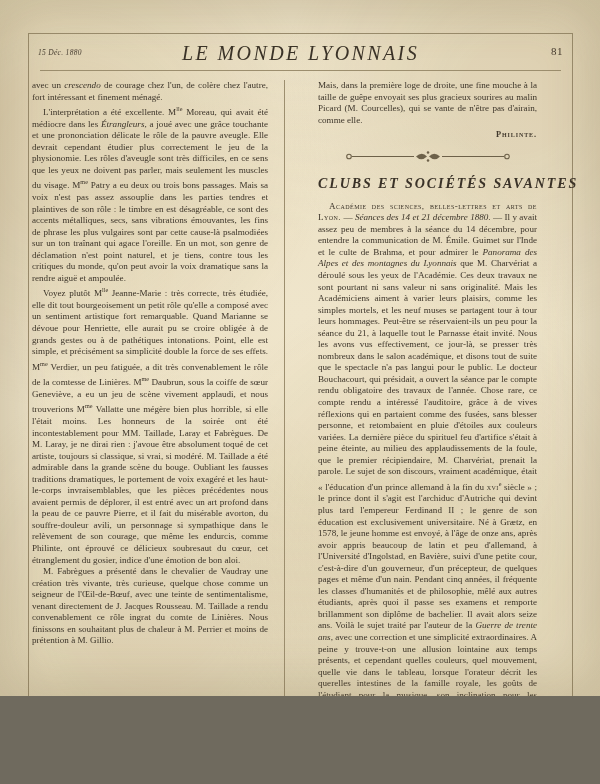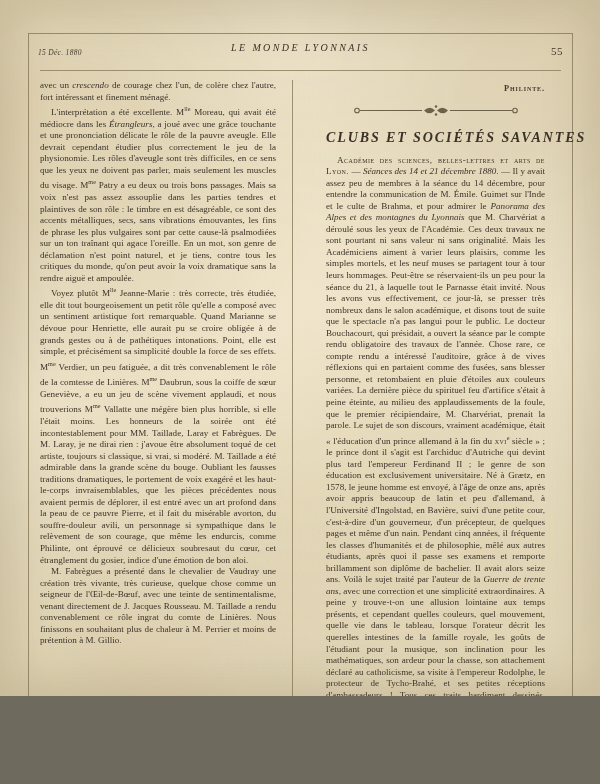--- a/index.html
+++ b/index.html
@@ -68,21 +68,21 @@
     letter-spacing: .3px;
     color: #4a4134;
   }
   .journal-title {
     position: absolute;
     left: 0;
     right: 0;
     top: 0;
     text-align: center;
     font-style: italic;
-    font-size: 10px;
+    font-size: 20px;
     letter-spacing: 2.4px;
     color: #3b3328;
     white-space: nowrap;
   }
   .folio-number {
     position: absolute;
     right: 0;
     top: 3px;
     font-size: 11px;
     letter-spacing: .5px;
@@ -93,21 +93,21 @@
     left: 40px;
     top: 70px;
     width: 521px;
     height: 1px;
     background: #9c8e6e;
   }
 
   
   .columns {
     position: absolute;
-    left: 40px;
+    left: 32px;
     top: 80px;
     width: 521px;
     height: 660px;
     display: flex;
     gap: 4px;
   }
   .col {
     width: 244px;
     box-sizing: border-box;
   }
@@ -174,38 +174,41 @@
 </head>
 <body>
 
 <div id="page">
 
   <div class="frame"></div>
 
   <div class="masthead">
     <div class="folio-date">15 Déc. 1880</div>
     <div class="journal-title">LE MONDE LYONNAIS</div>
-    <div class="folio-number">55</div>
+    <div class="folio-number">81</div>
   </div>
   <div class="head-rule"></div>
 
   <div class="columns">
 
     <div class="col col-left">
       <div>
           <p class="noindent"><span>avec un </span><i>crescendo</i><span> de courage chez l'un, de colère chez l'autre, fort intéressant et finement ménagé.</span></p>
           <p><span>L'interprétation a été excellente. M</span><sup style="font-size: 0.68em;">lle</sup><span> Moreau, qui avait été médiocre dans les </span><i>Étrangleurs</i><span>, a joué avec une grâce touchante et une prononciation délicate le rôle de la pauvre aveugle. Elle devrait cependant étudier plus correctement le jeu de la physionomie. Les rôles d'aveugle sont très difficiles, en ce sens que les yeux ne doivent pas parler, mais seulement les muscles du visage. M</span><sup style="font-size: 0.68em;">me</sup><span> Patry a eu deux ou trois bons passages. Mais sa voix n'est pas assez assouplie dans les parties tendres et plaintives de son rôle : le timbre en est désagréable, ce sont des accents métalliques, secs, sans vibrations émouvantes, les fins de phrase les plus vulgaires sont par cette cause-là psalmodiées sur un ton traînant qui agace l'oreille. En un mot, son genre de déclamation n'est point naturel, et je tiens, contre tous les critiques du monde, qu'on peut avoir la voix dramatique sans la rendre aiguë et ampoulée.</span></p>
           <p><span>Voyez plutôt M</span><sup style="font-size: 0.68em;">lle</sup><span> Jeanne-Marie : très correcte, très étudiée, elle dit tout bourgeoisement un petit rôle qu'elle a composé avec un sentiment artistique fort remarquable. Quand Marianne se dévoue pour Henriette, elle aurait pu se croire obligée à de grands gestes ou à de pathétiques intonations. Point, elle est simple, et précisément sa simplicité double la force de ses effets. M</span><sup style="font-size: 0.68em;">me</sup><span> Verdier, un peu fatiguée, a dit très convenablement le rôle de la comtesse de Linières. M</span><sup style="font-size: 0.68em;">me</sup><span> Daubrun, sous la coiffe de sœur Geneviève, a eu un jeu de scène vivement applaudi, et nous trouverions M</span><sup style="font-size: 0.68em;">me</sup><span> Vallatte une mégère bien plus horrible, si elle l'était moins. Les honneurs de la soirée ont été incontestablement pour MM. Taillade, Laray et Fabrègues. De M. Laray, je ne dirai rien : j'avoue être absolument toqué de cet artiste, toujours si classique, si vrai, si modéré. M. Taillade a été admirable dans la grande scène du bouge. Oubliant les fausses traditions dramatiques, le portement de voix exagéré et les haut-le-corps invraisemblables, que les pièces précédentes nous avaient permis de déplorer, il est entré avec un art profond dans la peau de ce pauvre Pierre, et il fait du misérable avorton, du souffre-douleur avili, un personnage si sympathique dans le relèvement de son courage, que même les endurcis, comme Philinte, ont éprouvé ce délicieux soubresaut du cœur, cet étranglement du gosier, indice d'une émotion de bon aloi.</span></p>
           <p><span>M. Fabrègues a présenté dans le chevalier de Vaudray une création très vivante, très curieuse, quelque chose comme un seigneur de l'Œil-de-Bœuf, avec une teinte de sentimentalisme, venant directement de J. Jacques Rousseau. M. Taillade a rendu convenablement ce rôle ingrat du comte de Linières. Nous finissons en souhaitant plus de chaleur à M. Perrier et moins de prétention à M. Gillio.</span></p>
         </div>
     </div>
 
     <div class="col-rule"></div>
 
     <div class="col col-right">
+      <div>
+          <p class="noindent"><span>Mais, dans la première loge de droite, une fine mouche à la taille de guêpe envoyait ses plus gracieux sourires au malin Picard (M. Courcelles), qui se vante de n'être pas d'airain, comme elle.</span></p>
+        </div>
 
       <p class="sig">Philinte.</p>
 
       <div class="ornament">
         <svg width="168" height="13" viewBox="0 0 168 13" aria-hidden="true">
           <line x1="8" y1="6.5" x2="70" y2="6.5" stroke="#6d6149" stroke-width="1.15"></line>
           <line x1="98" y1="6.5" x2="160" y2="6.5" stroke="#6d6149" stroke-width="1.15"></line>
           <circle cx="5" cy="6.5" r="2.3" fill="none" stroke="#6d6149" stroke-width="1.1"></circle>
           <circle cx="163" cy="6.5" r="2.3" fill="none" stroke="#6d6149" stroke-width="1.1"></circle>
           <path d="M72 6.5 q6 -5.5 11 0 q-6 5.5 -11 0 z" fill="#6d6149"></path>

